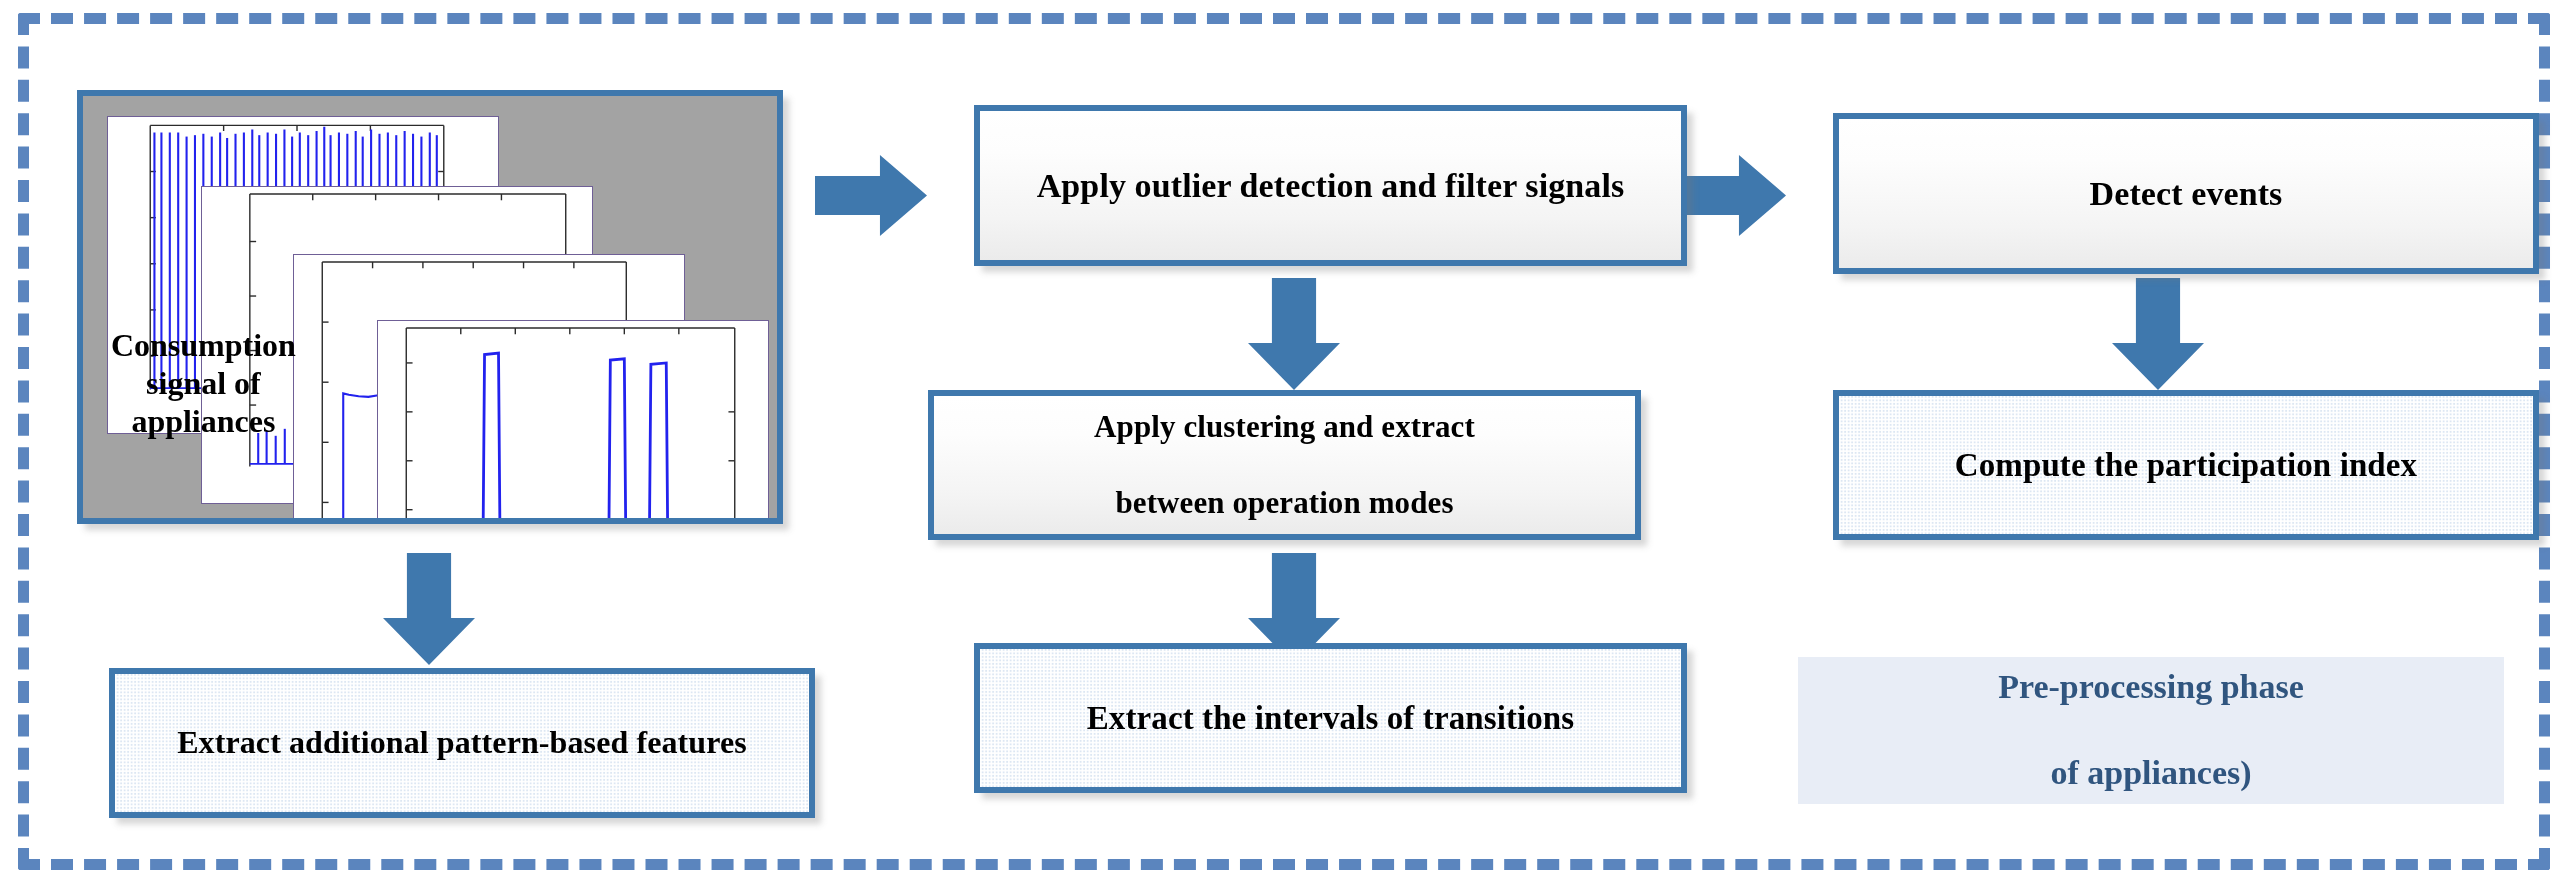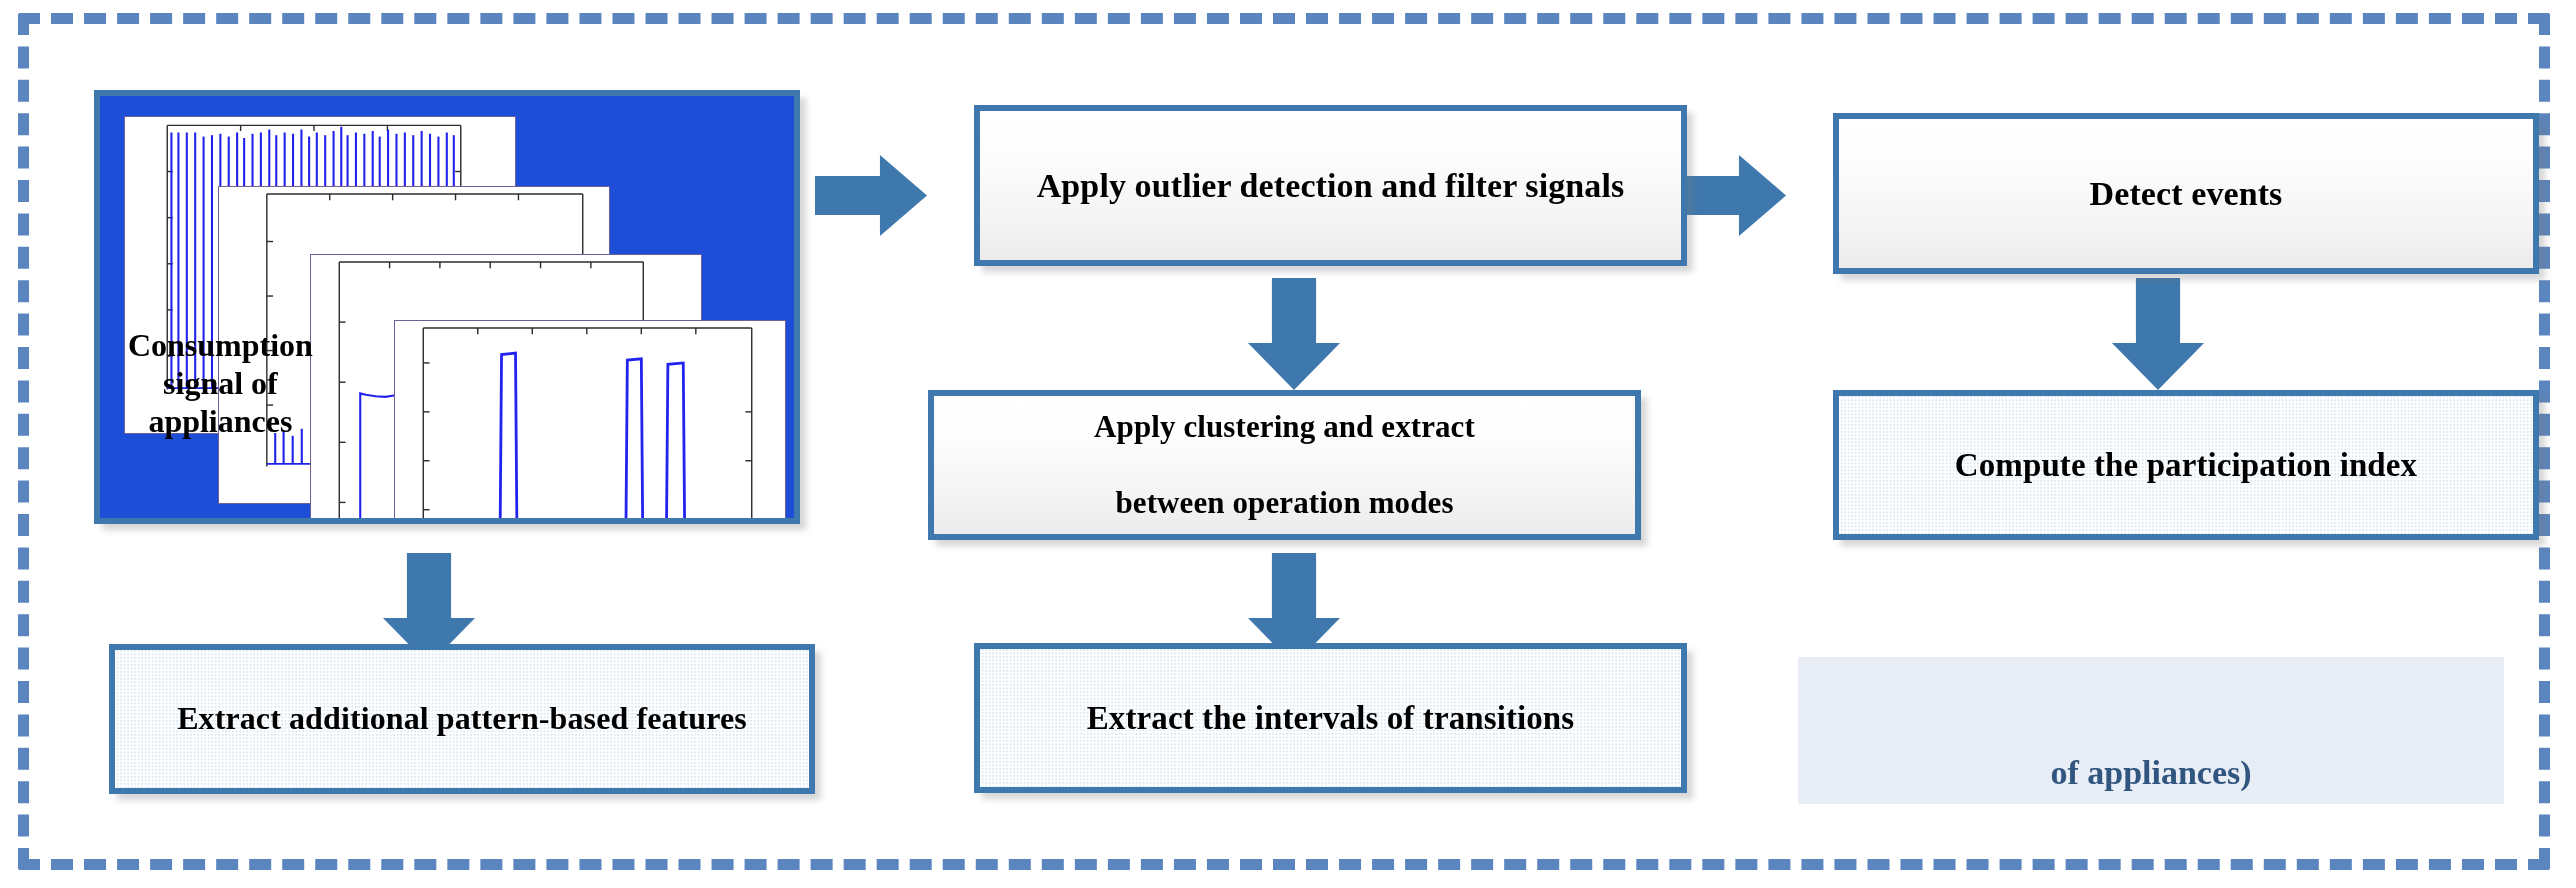--- a/index.html
+++ b/index.html
@@ -55,24 +55,24 @@
   .arrow.down .shape{
     clip-path:polygon(26% 0%,74% 0%,74% 58%,100% 58%,50% 100%,0% 58%,26% 58%);
   }
   .arrow.right .shape{
     clip-path:polygon(0% 26%,58% 26%,58% 0%,100% 50%,58% 100%,58% 74%,0% 74%);
   }
 
   
   #signal-card{
     position:absolute;
-    left:94px;top:90px;width:706px;height:434px;
+    left:77px;top:90px;width:706px;height:434px;
     box-sizing:border-box;
     border:6.3px solid #3f78ad;
-    background:#1d4ed8;
+    background:#a3a3a3;
     box-shadow:7px 7px 6.3px -1.4px rgba(120,120,120,0.30);
     font-family:Liberation Serif, serif;
   }
   #signal-card .inner{position:absolute;inset:0;overflow:hidden;}
   .plot-frame{
     position:absolute;
     background:#ffffff;
     border:1.4px solid #6f5f96;
     box-sizing:border-box;
   }
@@ -315,28 +315,28 @@
     <span>Apply clustering and extract</span><br>
     <br>
     <span>between operation modes</span>
   </span>
 </div>
 
 <div class="proc-box dots" style="left:1801px;top:390px;width:706px;height:150px;font-size:33px;">
   <span class="box-label">Compute the participation index</span>
 </div>
 
-<div class="proc-box dots" style="left:77px;top:644px;width:706px;height:150px;font-size:32px;">
+<div class="proc-box dots" style="left:77px;top:668px;width:706px;height:150px;font-size:32px;">
   <span class="box-label">Extract additional pattern-based features</span>
 </div>
 
 <div class="proc-box dots" style="left:942px;top:643px;width:713px;height:150px;font-size:33px;">
   <span class="box-label">Extract the intervals of transitions</span>
 </div>
 
 <div id="phase-label">
   <div>
-    <br>
+    <span>Pre-processing phase</span><br>
     <br>
     <span>of appliances)</span>
   </div>
 </div>
 
 
 </body></html>

